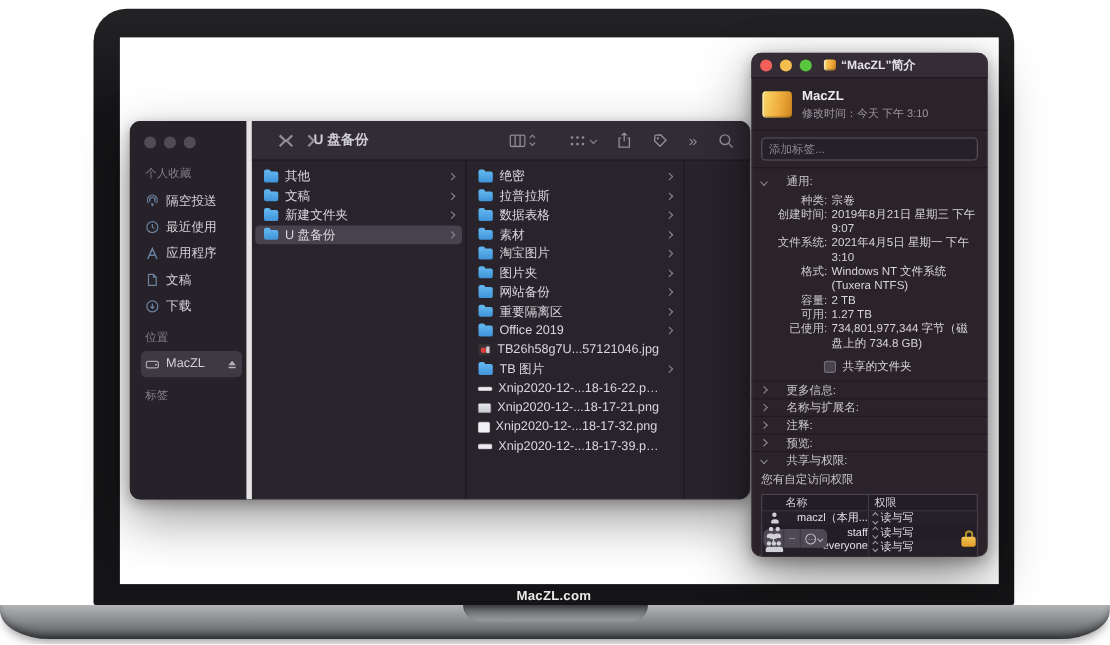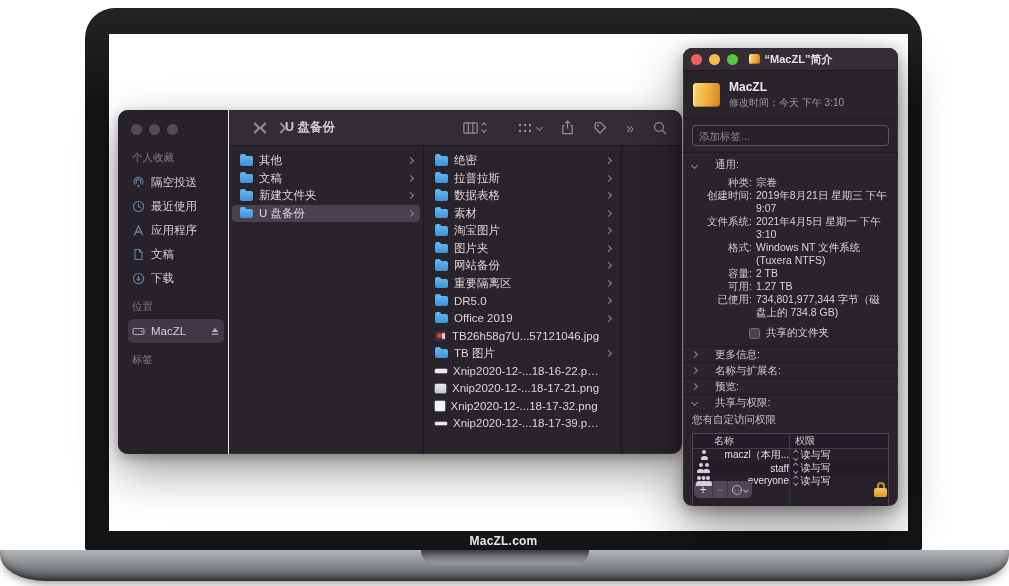--- a/index.html
+++ b/index.html
@@ -26,21 +26,21 @@
   .traffic .dot { width:11px; height:11px; border-radius:50%; }
   .dim .dot { background:#504b54; }
   .chev { display:inline-block; width:5px; height:5px; border-right:1.5px solid #8a8791; border-bottom:1.5px solid #8a8791; }
   .chev.right { transform:rotate(-45deg); }
   .chev.down  { transform:rotate(45deg); }
 
   
   .finder { position:absolute; left:118px; top:110px; width:564px; height:344px; border-radius:10px;
             background:#29232b; box-shadow:0 18px 45px rgba(0,0,0,.38), 0 4px 12px rgba(0,0,0,.28), inset 0 0 0 1px rgba(255,255,255,.06);
             display:flex; overflow:hidden; color:#d9d7dd; font-size:11.5px; }
-  .f-sidebar { width:111px; flex:none; background:#272129; border-right:1px solid #e5e5e5; padding:12px 8px 0 10px; }
+  .f-sidebar { width:111px; flex:none; background:#272129; border-right:5px solid #e5e5e5; padding:12px 8px 0 10px; }
   .f-sidebar .traffic { margin:2px 0 16px 3px; }
   .sb-header { color:#827e88; font-size:10.5px; margin:10px 0 5px 4px; }
   .sb-item { display:flex; align-items:center; gap:6px; height:24px; padding:0 4px; border-radius:5px; color:#d3d1d7; font-size:11.5px; }
   .sb-item.sel { background:#3e3943; margin-right:-4px; }
   .sb-item svg { flex:none; }
   .sb-eject { margin-left:auto; }
   .f-main { flex:1; display:flex; flex-direction:column; min-width:0; }
   .f-toolbar { height:36px; flex:none; display:flex; align-items:center; background:#322c35; border-bottom:1px solid #1d1821; color:#918e98; }
   .nav-chev { width:8px; height:8px; border-width:2px; border-color:#8f8c95; }
   .t-title { margin-left:16px; color:#cfcdd4; font-size:12.5px; font-weight:bold; }
@@ -330,25 +330,20 @@
               <span class="lbl">网站备份</span>
               <span class="chev right"></span>
             </div>
 
             <div class="f-row">
               <span class="icon folder"></span>
               <span class="lbl">重要隔离区</span>
               <span class="chev right"></span>
             </div>
 
-            <div class="f-row">
-              <span class="icon folder"></span>
-              <span class="lbl">DR5.0</span>
-              <span class="chev right"></span>
-            </div>
 
 
             <div class="f-row">
               <span class="icon folder"></span>
               <span class="lbl">Office 2019</span>
               <span class="chev right"></span>
             </div>
 
             <div class="f-row">
               <span class="icon jpg-thumb"></span>
@@ -469,20 +464,24 @@
         <div class="sec-row bordered">
           <span class="chev right"></span>
           <span>更多信息:</span>
         </div>
 
         <div class="sec-row bordered">
           <span class="chev right"></span>
           <span>名称与扩展名:</span>
         </div>
 
+        <div class="sec-row bordered">
+          <span class="chev right"></span>
+          <span>注释:</span>
+        </div>
 
         <div class="sec-row bordered">
           <span class="chev right"></span>
           <span>预览:</span>
         </div>
       </div>
 
     <div class="sec-row bordered">
       <span class="chev down"></span>
       <span>共享与权限:</span>

